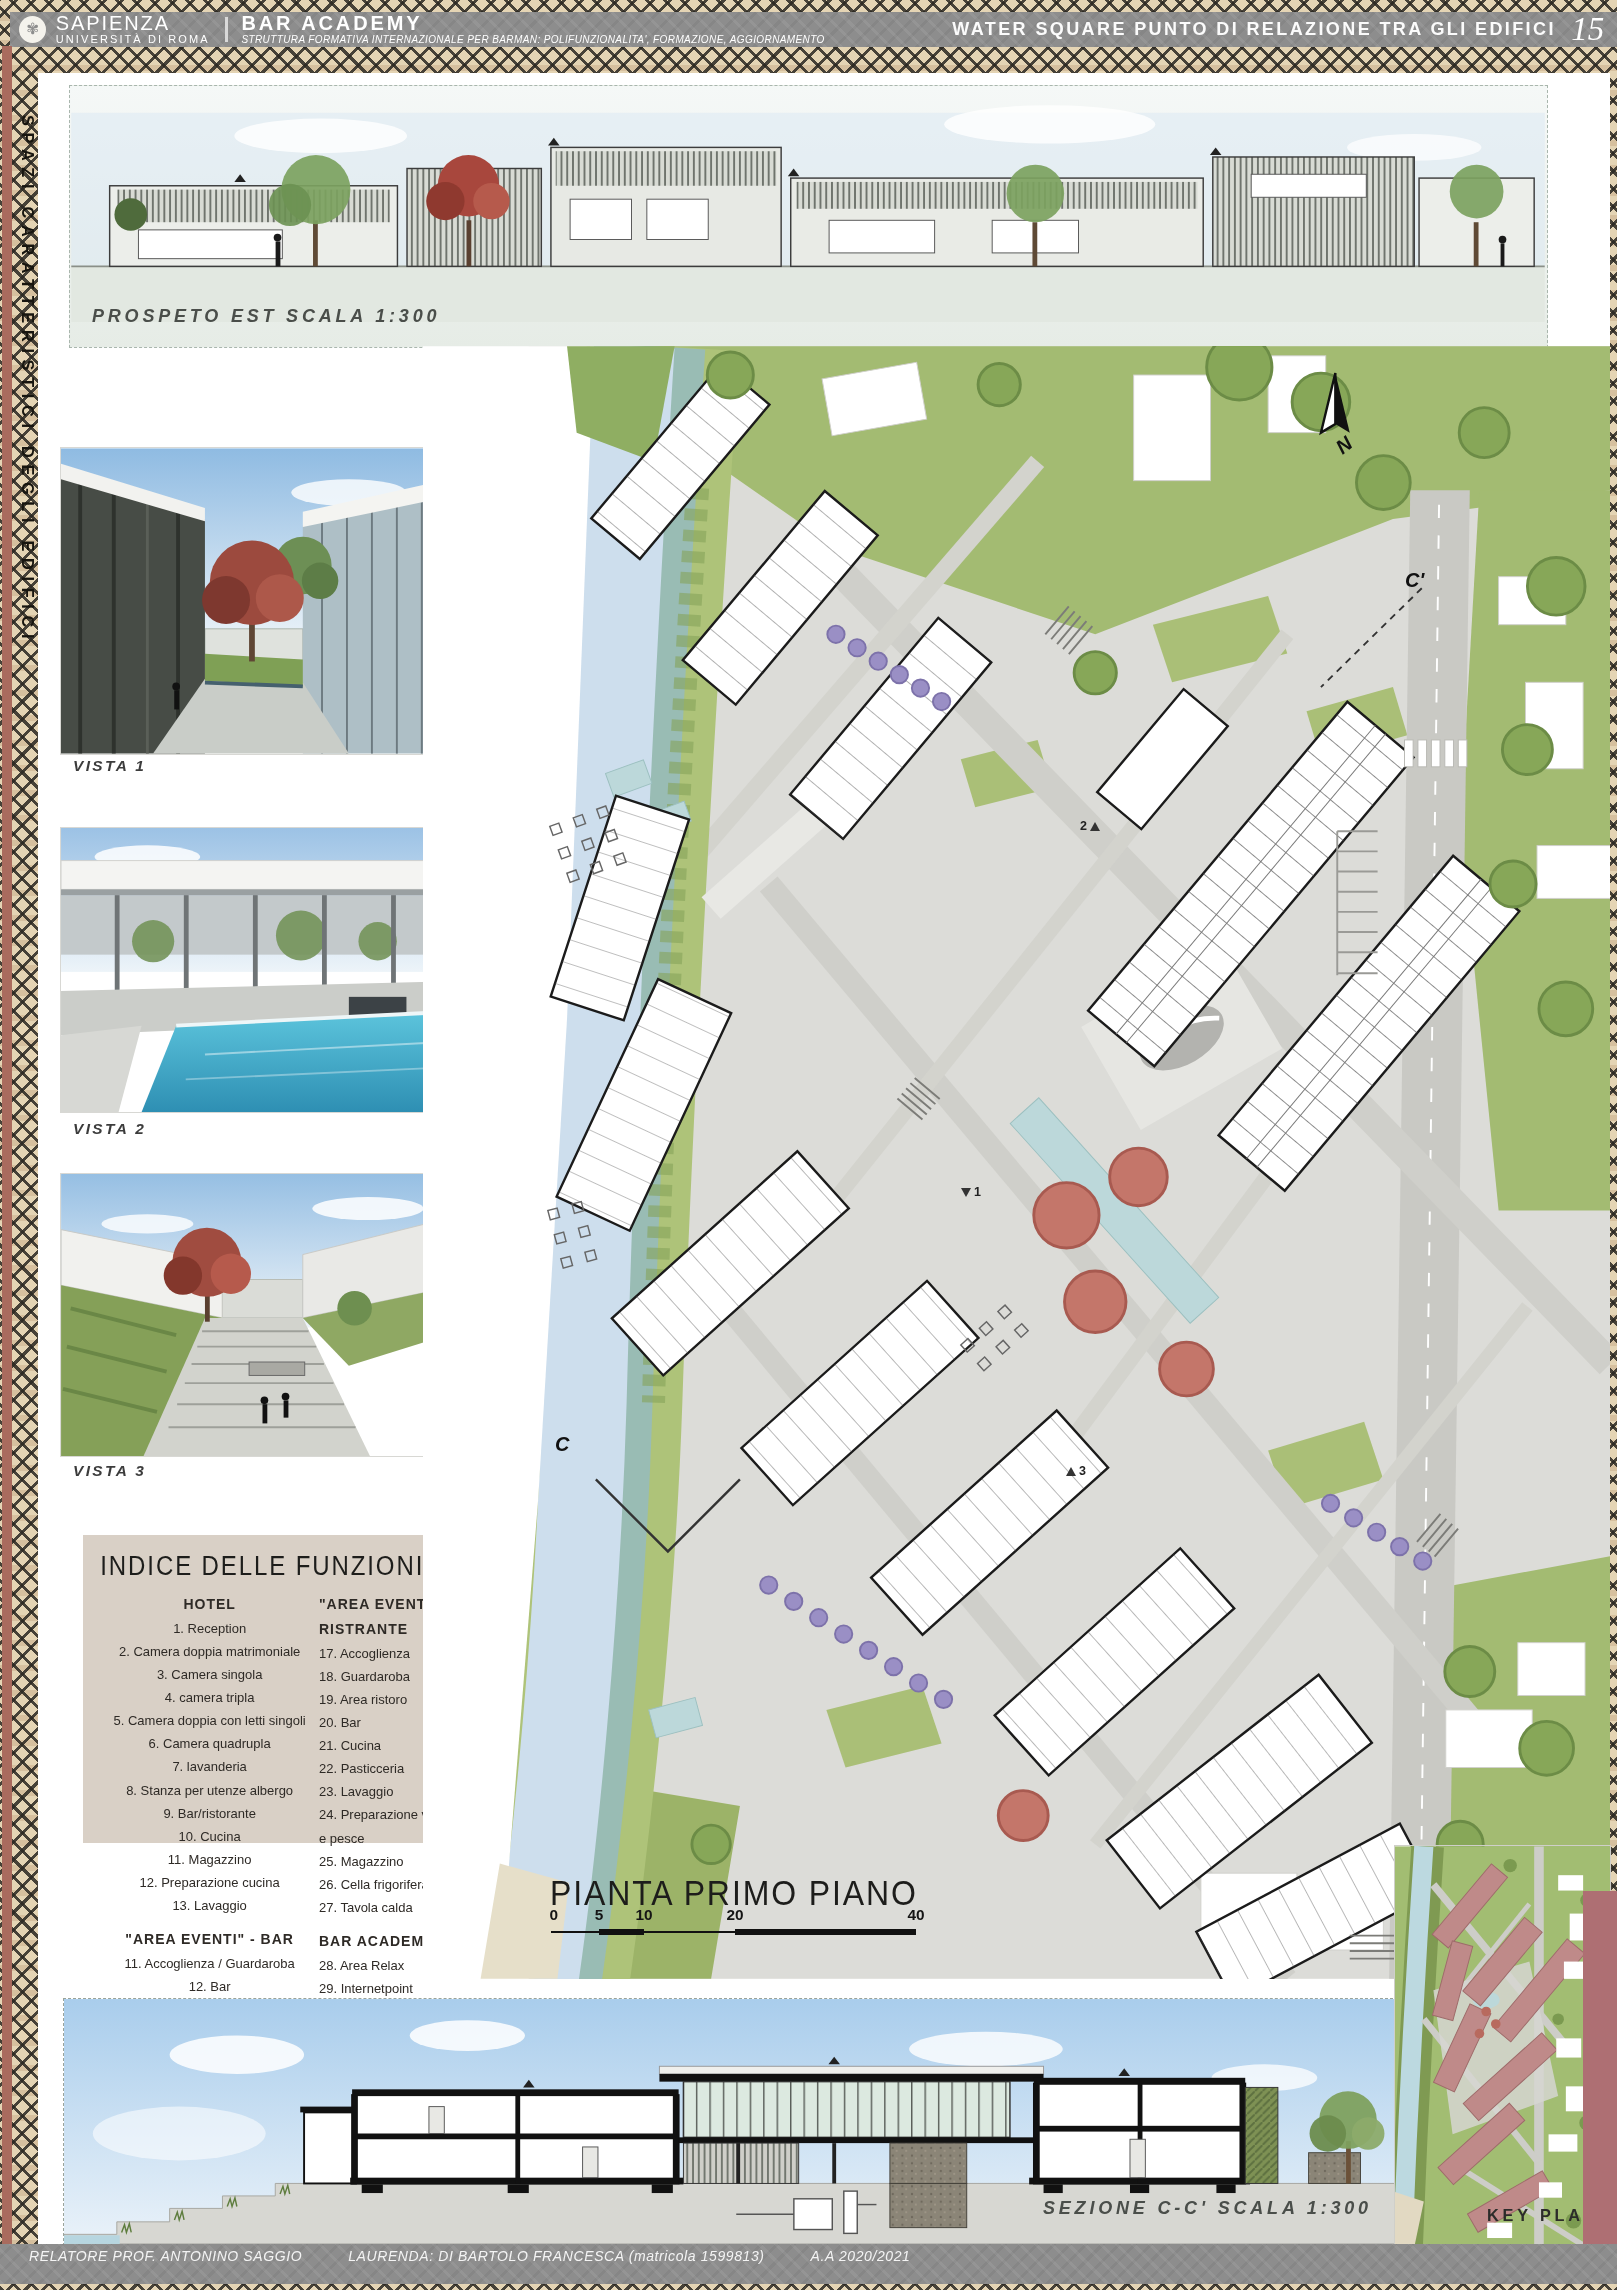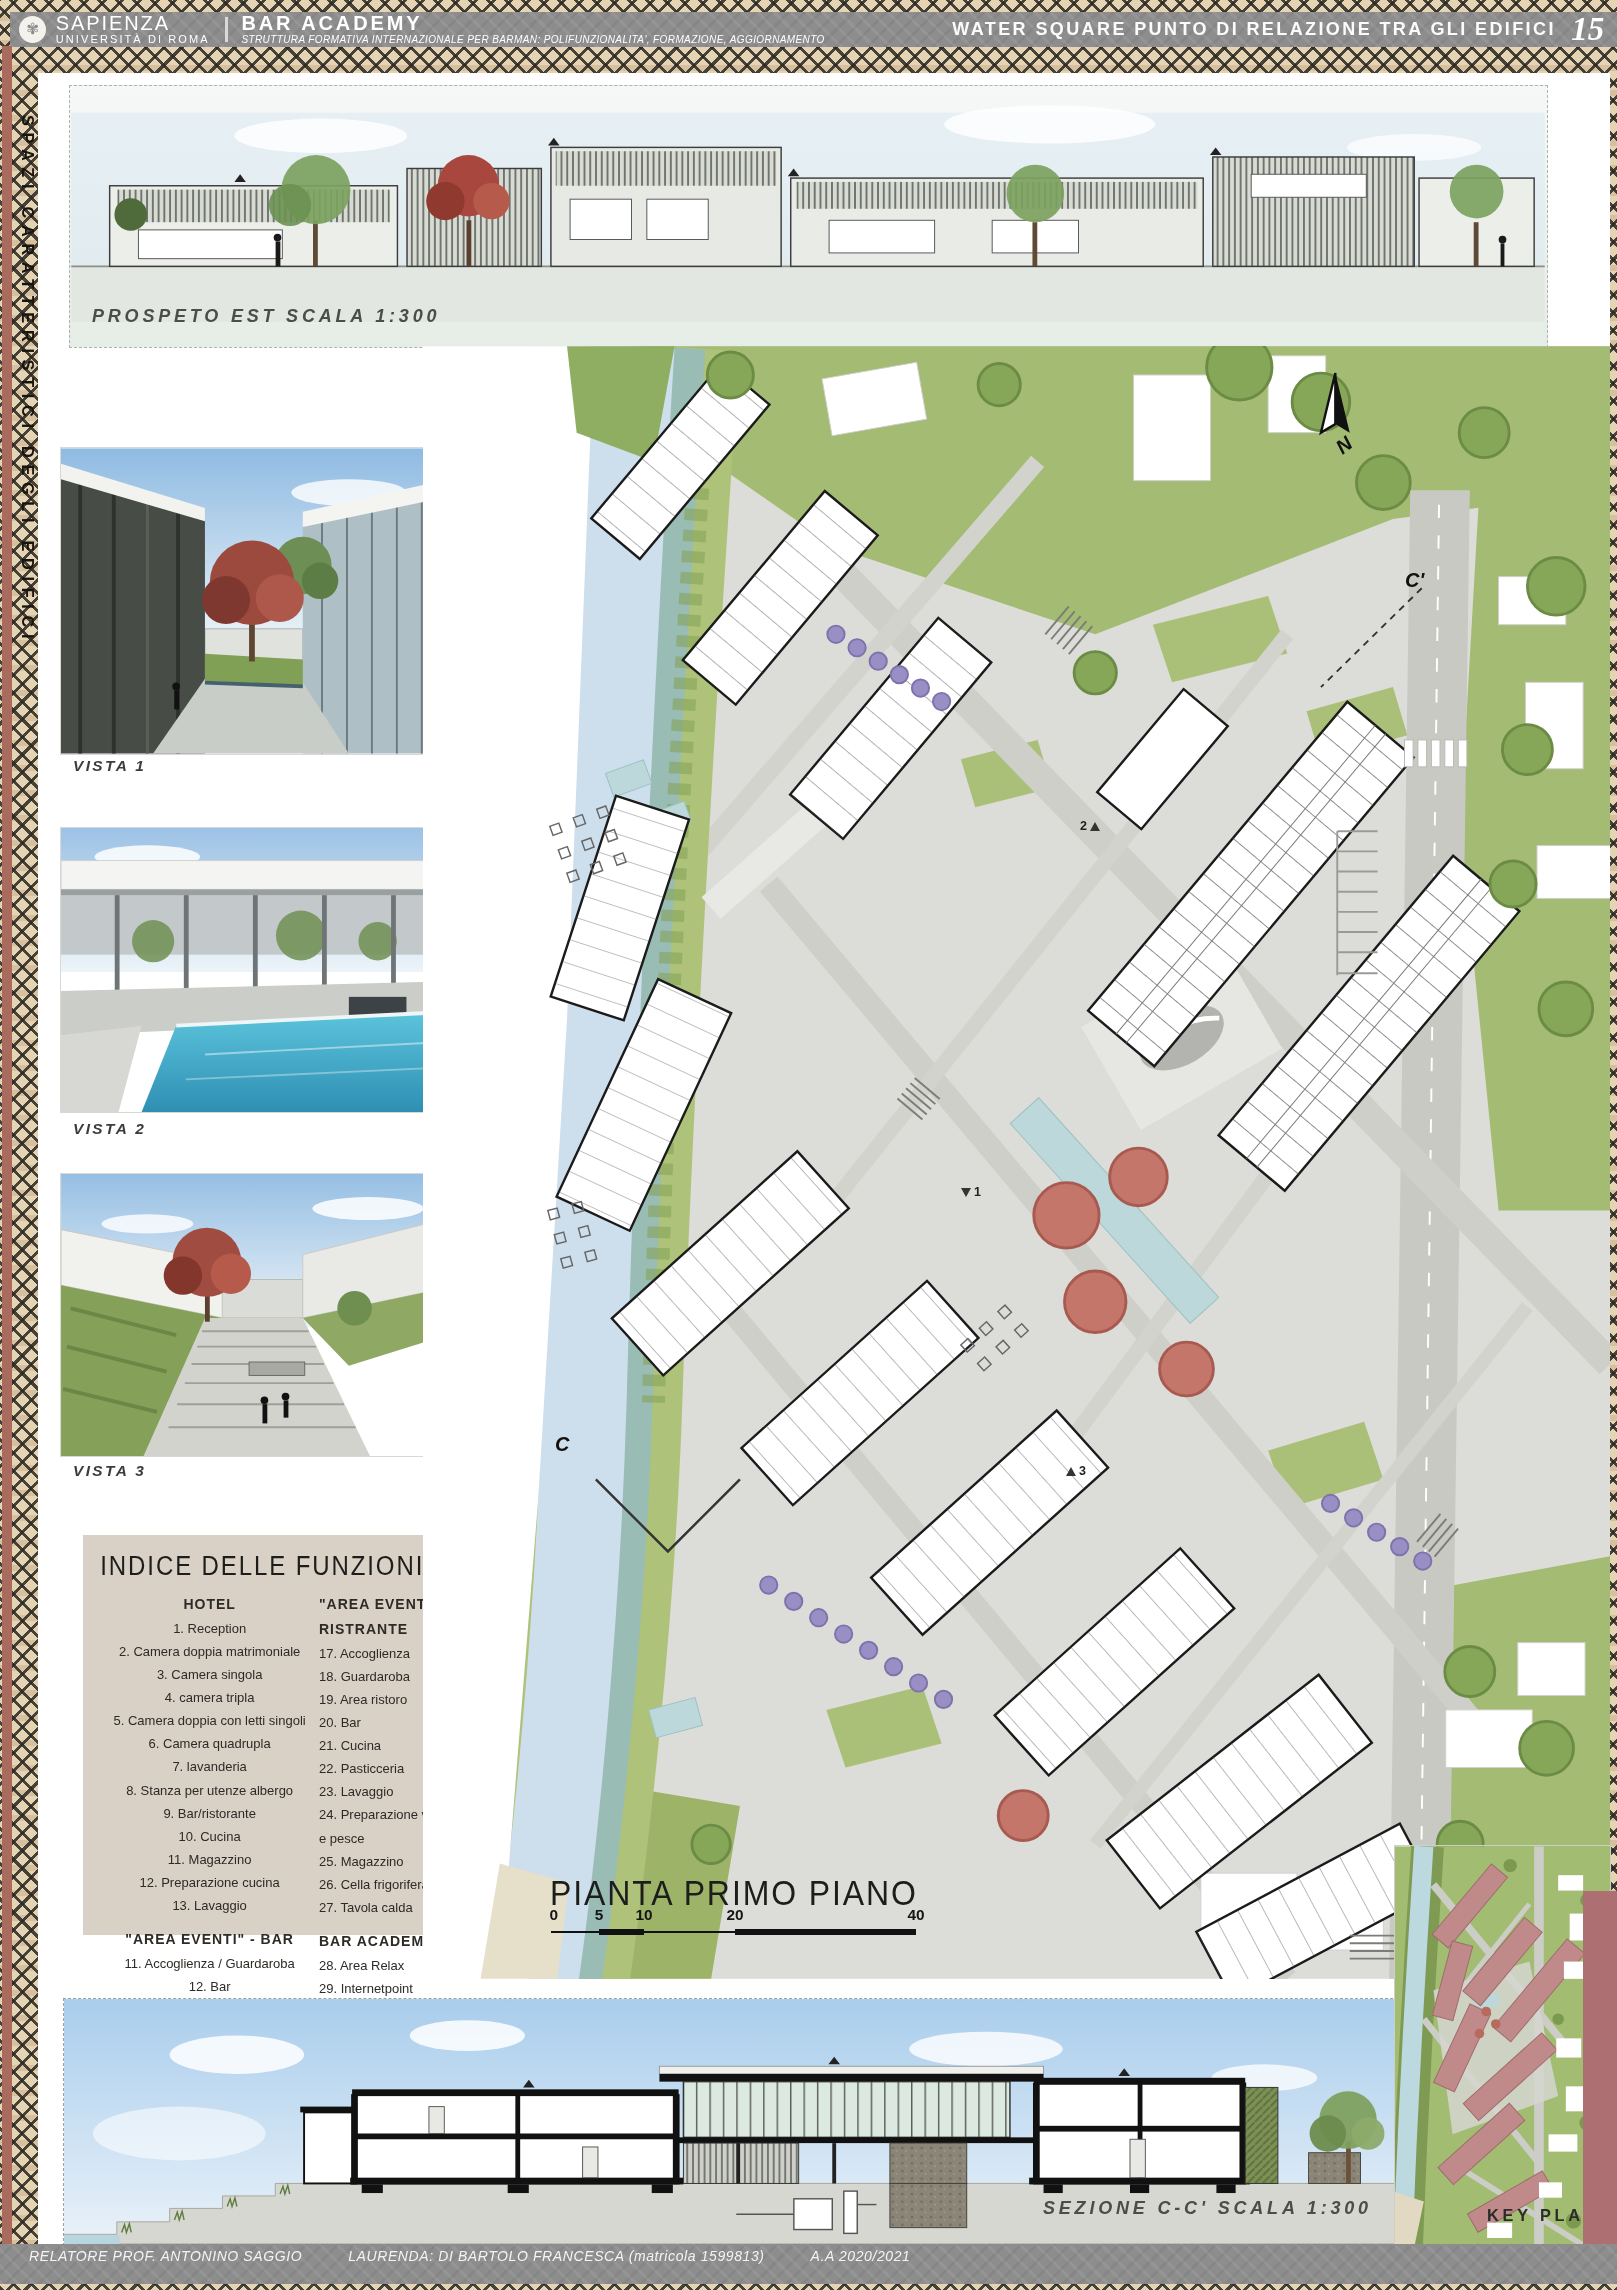--- a/index.html
+++ b/index.html
@@ -21,21 +21,21 @@
     display:flex;align-items:center;justify-content:center;color:#8d8d8d;font-size:15.4px;}
   .uni-name{margin-left:9.6px;line-height:1;}
   .uni-name .nm{font-family:Liberation Sans, sans-serif;font-size:20px;letter-spacing:1.9px;}
   .uni-name .sub{font-size:11px;letter-spacing:2.1px;margin-top:1.9px;}
   .hdr-div{width:2.9px;height:25px;background:#d9d9d9;margin:0 13.4px 0 15.4px;}
   .proj{line-height:1;}
   .proj .t1{font-size:20px;font-weight:bold;letter-spacing:2.9px;}
   .proj .t2{font-size:10px;font-style:italic;letter-spacing:0.4px;margin-top:2.9px;}
   .hdr-right{margin-left:auto;display:flex;align-items:center;}
   .board-title{font-size:18px;letter-spacing:2.4px;font-weight:bold;color:#fbfbfb;}
-  .board-num{font-family:"Liberation Serif",serif;font-style:italic;font-weight:bold;
+  .board-num{font-family:"Liberation Serif",serif;font-style:italic;font-weight:normal;
     font-size:33px;margin:0 13.4px 0 15.4px;}
   .ftr{left:0;top:2244px;width:1618px;height:40px;color:#f4f4f4;font-style:italic;
     font-size:14px;letter-spacing:0.6px;padding-top:2.9px;box-sizing:border-box;}
   .ftr .row{display:flex;padding-left:29px;height:17.3px;align-items:center;white-space:nowrap;}
   .ftr .row span{margin-right:46px;}
   
   .side-red{left:1.9px;top:46px;width:10.6px;height:2200px;background:#a96b5e;}
   .side-text{left:7.7px;top:115px;width:29px;height:1057px;
     writing-mode:vertical-rl;text-orientation:mixed;
     font-size:16.3px;font-weight:bold;letter-spacing:6.7px;color:#17150f;}
@@ -45,21 +45,21 @@
   .cap{font-style:italic;font-weight:bold;color:#4a4e4a;letter-spacing:3.8px;font-size:18px;}
   .cap.sm{font-size:15.4px;letter-spacing:2.4px;color:#3c3c3c;}
   .deco{font-weight:400;color:#1d1d1b;letter-spacing:1.9px;transform:scaleY(1.12);transform-origin:left top;}
   
   .elev{left:69px;top:85px;width:1479px;height:263px;
     background:linear-gradient(#f5f8f7,#e6ece6);
     border:1px dashed #a9b6ad;box-sizing:border-box;}
   
   .vista{left:61px;width:380px;overflow:hidden;box-shadow:0 0 0 1px #d8d8d4;}
   
-  .idx{left:83px;top:1535px;width:407px;height:400px;background:#d9d0c6;color:#2e2a26;
+  .idx{left:83px;top:1535px;width:407px;height:308px;background:#d9d0c6;color:#2e2a26;
     padding:15.4px 17.3px;box-sizing:border-box;}
   .idx-title{font-size:24px;letter-spacing:1.9px;transform:scaleY(1.15);transform-origin:left top;}
   .idx-cols{display:flex;margin-top:13.4px;}
   .idx-col{line-height:1.78;font-size:13px;}
   .idx-col.c1{width:219px;text-align:center;}
   .idx-col.c2{width:154px;}
   .idx-head{font-weight:bold;font-size:14px;letter-spacing:1px;margin-top:9.6px;}
   .idx-head:first-child{margin-top:0;}
   
   .plan-marker{font-size:20px;font-weight:bold;font-style:italic;color:#111;}

